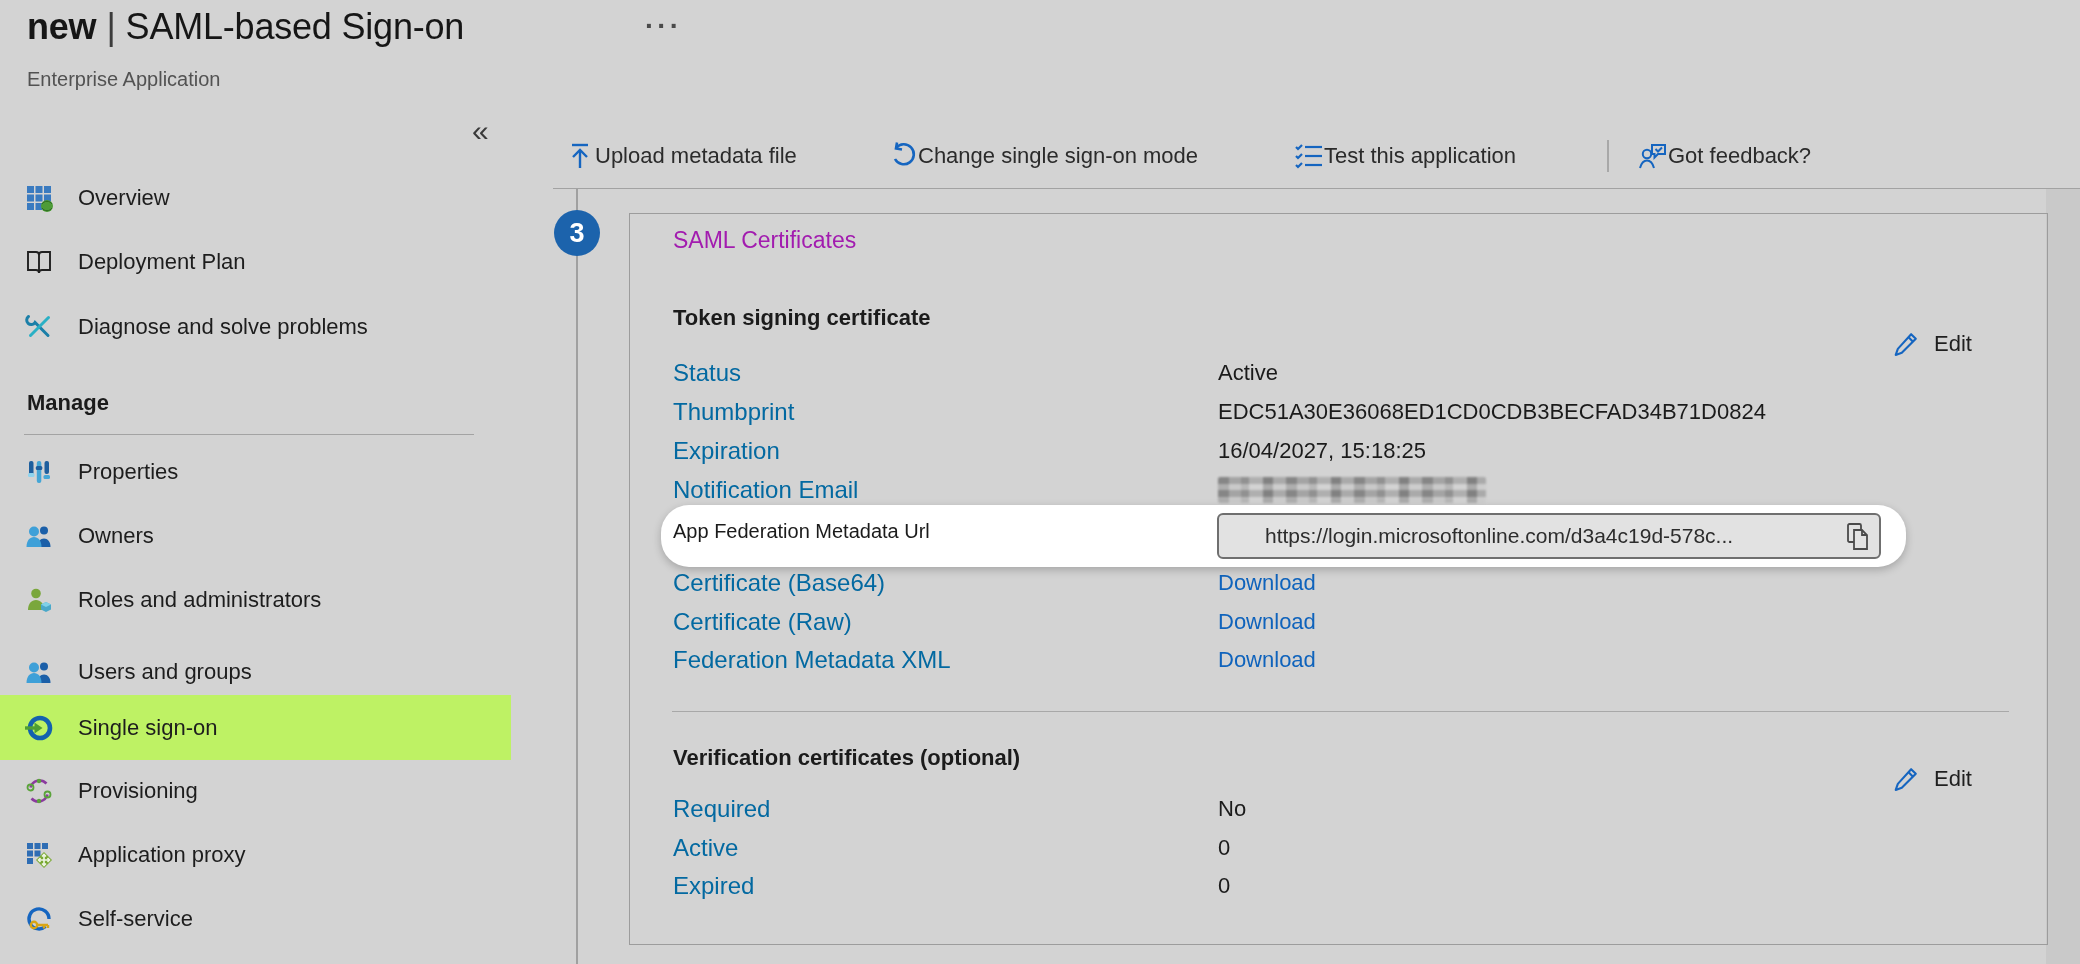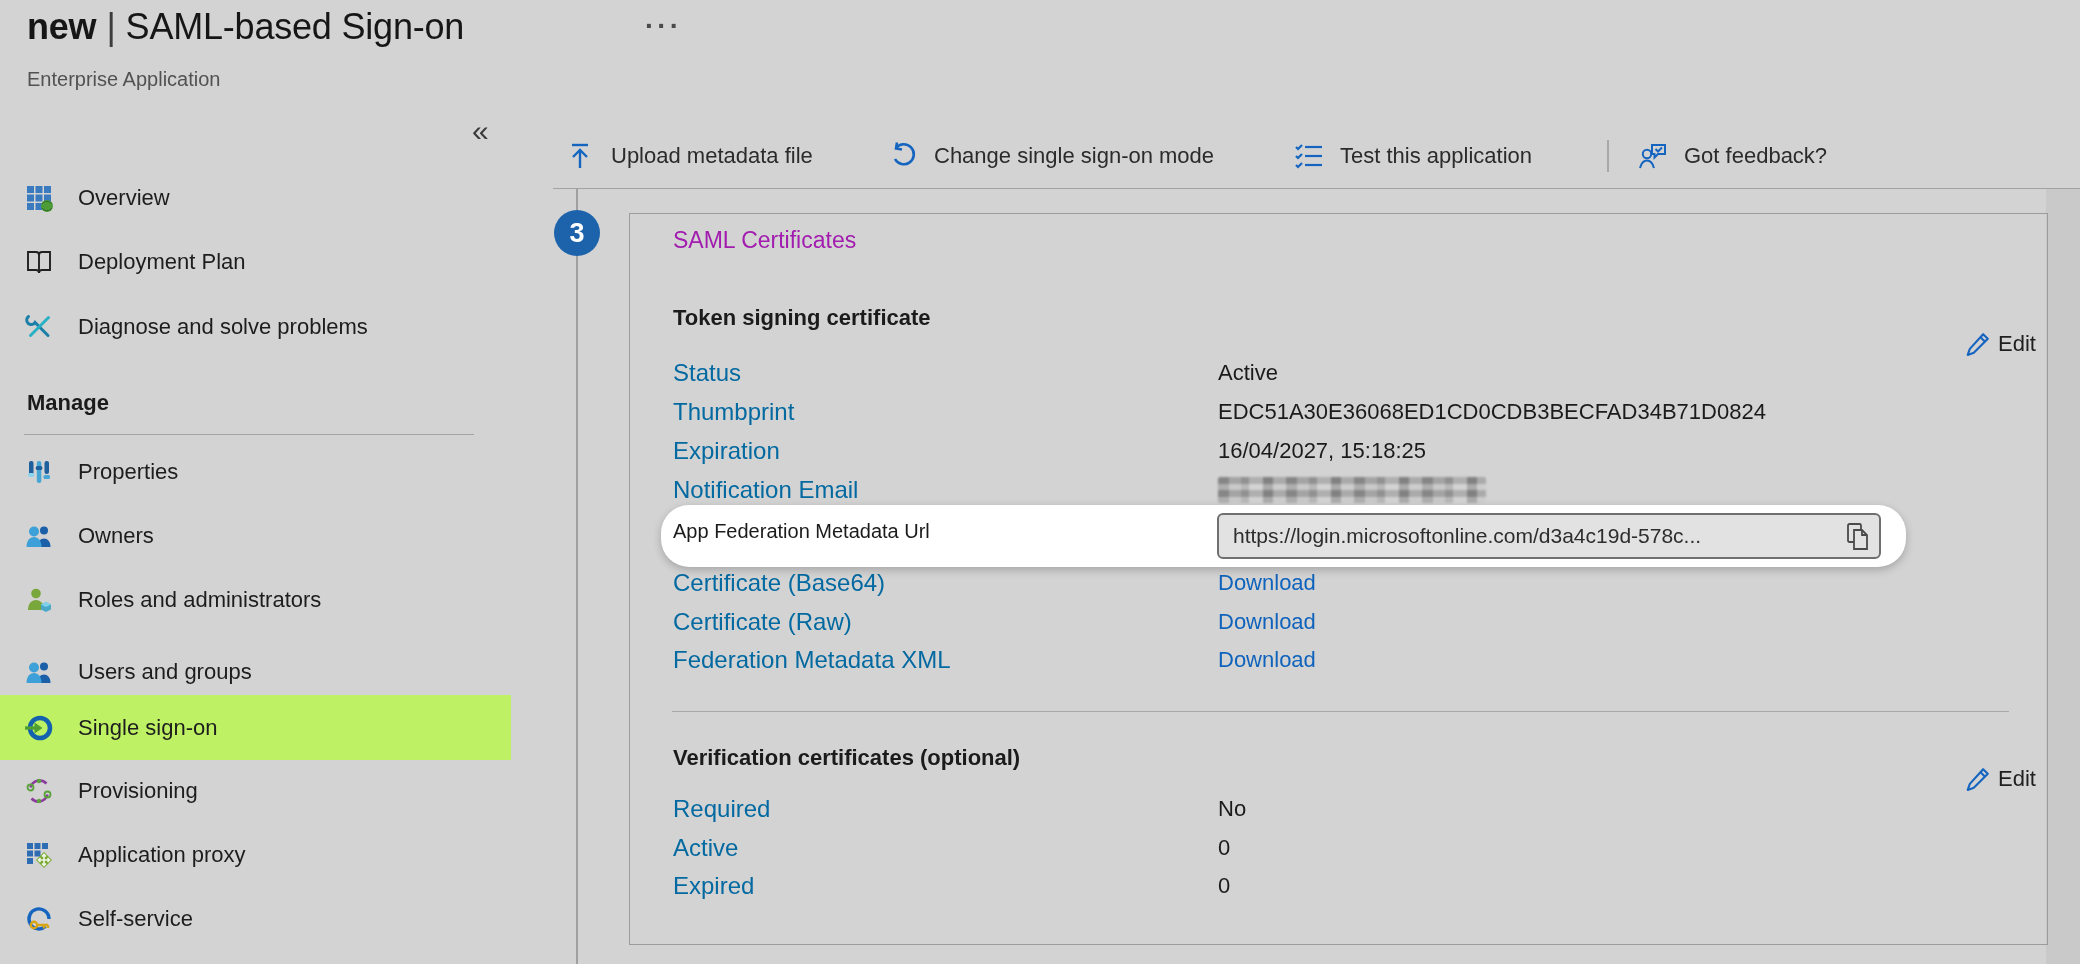--- a/index.html
+++ b/index.html
@@ -24,53 +24,53 @@
   
   .collapse-btn{left:472px;top:116px;font-size:30px;color:#3a3a3a;line-height:1;}
   .nav-item{left:0;width:511px;height:64px;display:flex;align-items:center;}
   .nav-item.selected{background:#bef264;height:65px;}
   .nav-icon{width:30px;height:30px;margin-left:24px;flex:0 0 30px;}
   .nav-label{margin-left:24px;font-size:22px;color:#1d1d1d;white-space:nowrap;}
   .nav-section{left:27px;top:390px;font-size:22px;font-weight:700;color:#1b1b1b;}
   .nav-divider{left:24px;top:434px;width:450px;height:1px;background:#a3a3a3;}
 
   
-  .toolbar-btn{top:131px;height:50px;display:flex;align-items:center;gap:16px;}
+  .toolbar-btn{top:131px;height:50px;display:flex;align-items:center;}
   .toolbar-btn svg{width:30px;height:30px;}
   .toolbar-label{font-size:22px;color:#2b2b2b;white-space:nowrap;}
   .toolbar-sep{left:1607px;top:140px;width:2px;height:32px;background:#a8a8a8;}
   .toolbar-divider{left:553px;top:188px;width:1527px;height:1px;background:#a2a2a2;}
 
   
   .step-line{left:576px;top:189px;width:2px;height:775px;background:#a0a0a0;}
   .step-badge{left:554px;top:210px;width:46px;height:46px;border-radius:50%;
     background:#1c63ac;color:#ffffff;font-size:27px;font-weight:700;
     display:flex;align-items:center;justify-content:center;}
 
   
   .panel{left:629px;top:213px;width:1417px;height:730px;border:1px solid #9c9c9c;}
   .right-strip{left:2046px;top:189px;width:34px;height:775px;background:#c9c9c9;}
   .panel-title{left:43px;top:13px;font-size:23px;color:#a21caf;}
   .sec-heading{left:43px;font-size:22px;font-weight:700;color:#1b1b1b;}
-  .edit-btn{left:1334px;display:flex;align-items:center;gap:6px;}
+  .edit-btn{left:1262px;display:flex;align-items:center;gap:14px;}
   .edit-btn svg{width:28px;height:28px;}
   .edit-label{font-size:22px;color:#1f1f1f;}
   .prow{left:0;width:1400px;height:32px;}
   .plabel{position:absolute;left:43px;top:0;font-size:24px;color:#0369a1;white-space:nowrap;line-height:32px;}
   .pvalue{position:absolute;left:588px;top:0;font-size:22px;color:#1b1b1b;white-space:nowrap;line-height:32px;}
   .plink{position:absolute;left:588px;top:0;font-size:22px;color:#0f63bc;text-decoration:none;line-height:32px;text-align:center;}
   .sec-divider{left:42px;top:497px;width:1337px;height:1px;background:#a8a8a8;}
 
   
   .url-highlight{left:31px;top:291px;width:1245px;height:62px;background:#ffffff;border-radius:28px;
     box-shadow:0 3px 8px rgba(0,0,0,0.22);z-index:1;}
   .url-label{left:43px;top:306px;font-size:20px;color:#1b1b1b;z-index:2;white-space:nowrap;}
   .url-input{left:587px;top:299px;width:664px;height:46px;box-sizing:border-box;
     background:#e2e2e2;border:2px solid #6f6f6f;border-radius:6px;z-index:2;
-    display:flex;align-items:center;}
+    display:flex;align-items:center;padding-left:32px;}
   .url-text{margin-left:14px;font-size:21px;color:#2d2d2d;white-space:nowrap;overflow:hidden;width:590px;}
   .copy-btn{position:absolute;right:5px;top:6px;width:32px;height:32px;}
 
   .redacted{position:absolute;left:588px;top:3px;width:268px;height:26px;border-radius:2px;opacity:.9;
     filter:blur(1.1px);
     background:
       repeating-linear-gradient(0deg, rgba(255,255,255,0.25) 0 6px, rgba(0,0,0,0.12) 6px 13px),
       repeating-linear-gradient(90deg,#8f8f8f 0 11px,#b6b6b6 11px 23px,#9d9d9d 23px 31px,#c4c4c4 31px 45px,#8a8a8a 45px 55px,#bdbdbd 55px 68px);}
 </style>
 </head>

